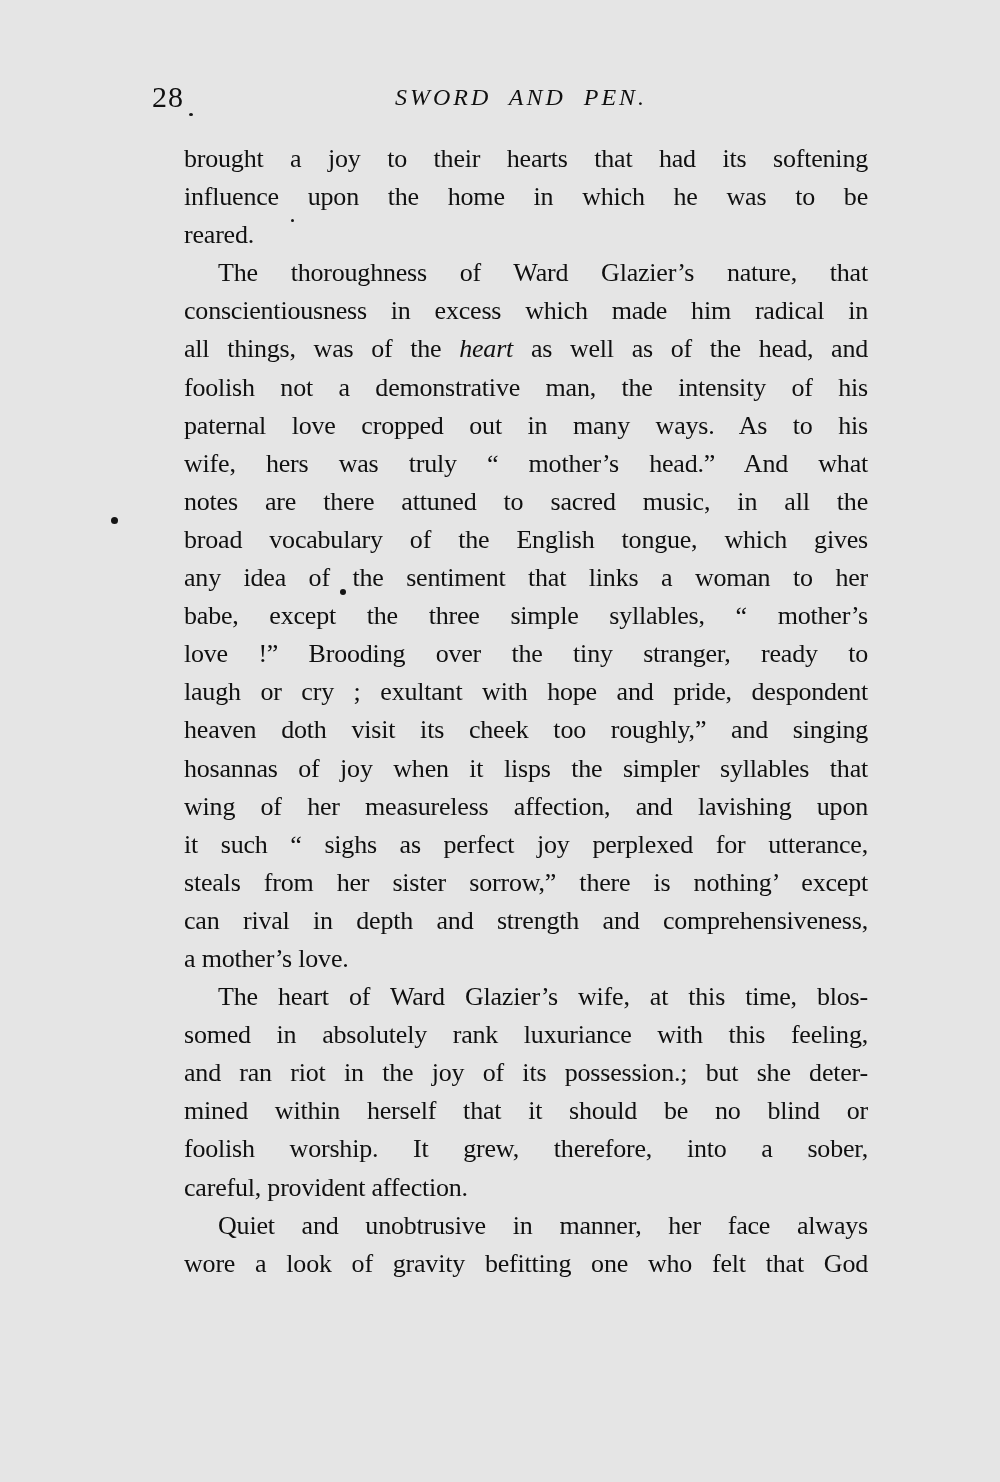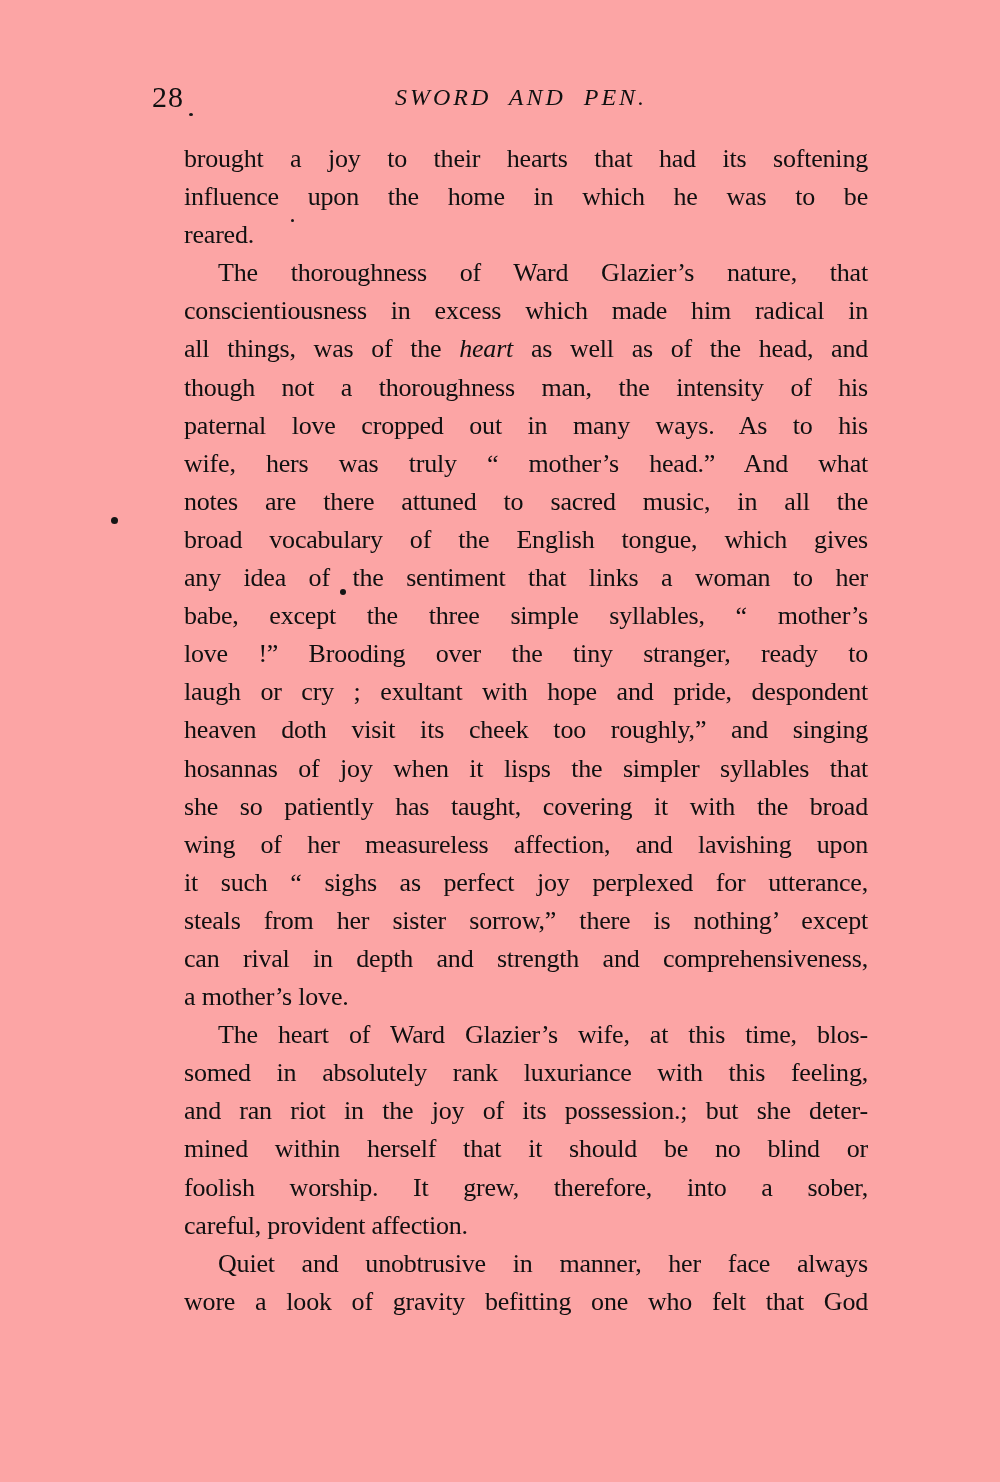--- a/index.html
+++ b/index.html
@@ -4,21 +4,21 @@
 <style>
   html, body {
     margin: 0;
     padding: 0;
     background: #ffffff;
   }
   .page {
     position: relative;
     width: 1000px;
     height: 1482px;
-    background: #fca5a5;
+    background: #e5e5e5;
     font-family: "Liberation Serif", "DejaVu Serif", serif;
     color: #101010;
     overflow: hidden;
   }
   .page-number {
     position: absolute;
     left: 152px;
     top: 80px;
     font-size: 30px;
     line-height: 34px;
@@ -80,32 +80,31 @@
 
   <div class="running-title">SWORD AND PEN.</div>
 
   <div class="body-text">
       <div class="line"><span>brought a joy to their hearts that had its softening</span></div>
       <div class="line"><span>influence upon the home in which he was to be</span></div>
       <div class="line short"><span>reared.</span></div>
       <div class="line indent"><span>The thoroughness of Ward Glazier’s nature, that</span></div>
       <div class="line"><span>conscientiousness in excess which made him radical in</span></div>
       <div class="line"><span>all things, was of the </span><span class="italic">heart</span><span> as well as of the head, and</span></div>
-      <div class="line"><span>though not a thoroughness man, the intensity of his</span></div>
+      <div class="line"><span>foolish not a demonstrative man, the intensity of his</span></div>
       <div class="line"><span>paternal love cropped out in many ways.  As to his</span></div>
       <div class="line"><span>wife, hers was truly “ mother’s head.”  And what</span></div>
       <div class="line"><span>notes are there attuned to sacred music, in all the</span></div>
       <div class="line"><span>broad vocabulary of the English tongue, which gives</span></div>
       <div class="line"><span>any idea of the sentiment that links a woman to her</span></div>
       <div class="line"><span>babe, except the three simple syllables, “ mother’s</span></div>
       <div class="line"><span>love !”  Brooding over the tiny stranger, ready to</span></div>
       <div class="line"><span>laugh or cry ; exultant with hope and pride, despondent</span></div>
       <div class="line"><span>heaven doth visit its cheek too roughly,” and singing</span></div>
       <div class="line"><span>hosannas of joy when it lisps the simpler syllables that</span></div>
-      <div class="line"><span>she so patiently has taught, covering it with the broad</span></div>
       <div class="line"><span>wing of her measureless affection, and lavishing upon</span></div>
       <div class="line"><span>it such “ sighs as perfect joy perplexed for utterance,</span></div>
       <div class="line"><span>steals from her sister sorrow,” there is nothing’ except</span></div>
       <div class="line"><span>can rival in depth and strength and comprehensiveness,</span></div>
       <div class="line short"><span>a mother’s love.</span></div>
       <div class="line indent"><span>The heart of Ward Glazier’s wife, at this time, blos-</span></div>
       <div class="line"><span>somed in absolutely rank luxuriance with this feeling,</span></div>
       <div class="line"><span>and ran riot in the joy of its possession.; but she deter-</span></div>
       <div class="line"><span>mined within herself that it should be no blind or</span></div>
       <div class="line"><span>foolish worship.  It grew, therefore, into a sober,</span></div>

